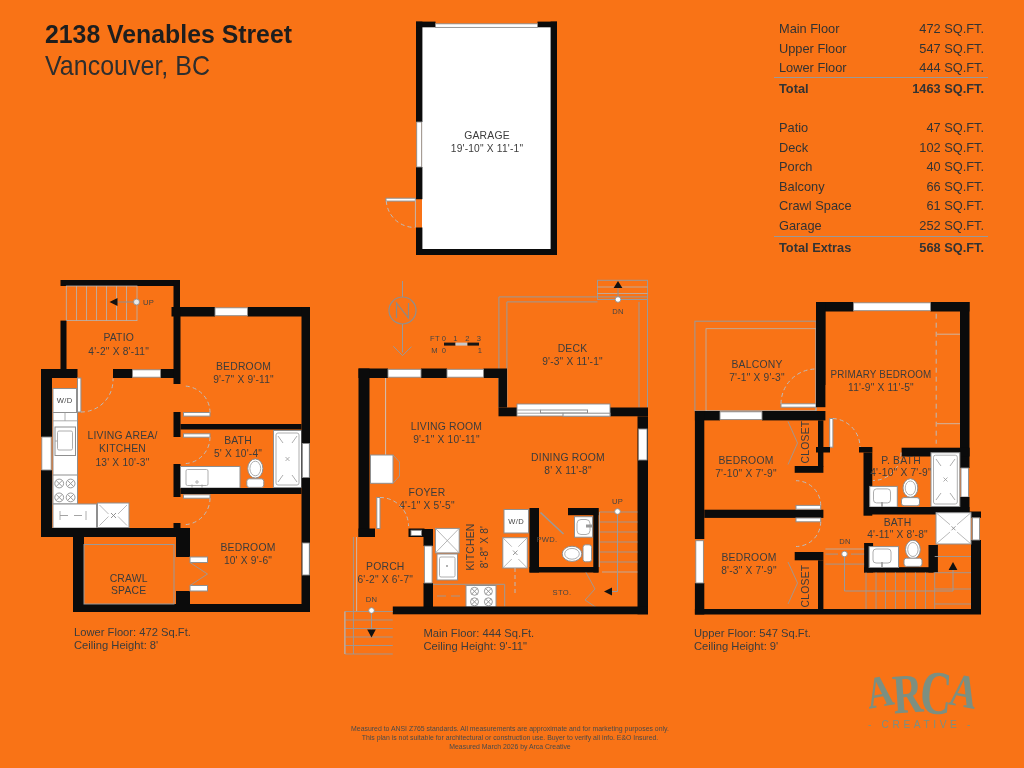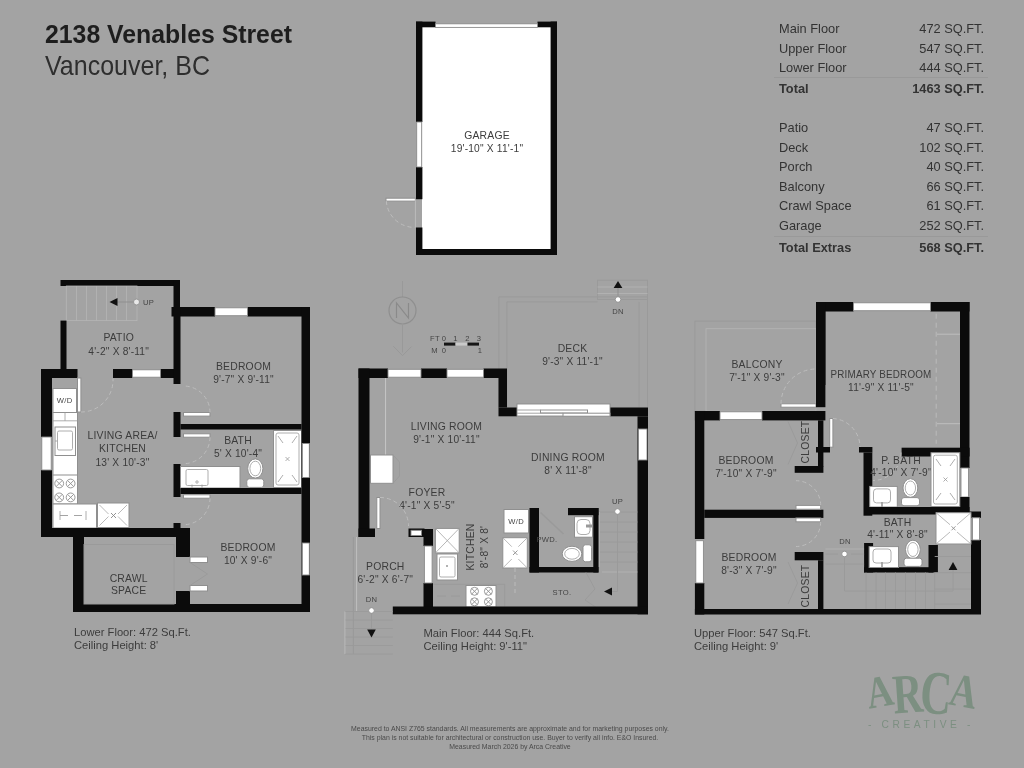--- a/index.html
+++ b/index.html
@@ -1,16 +1,16 @@
 <!DOCTYPE html>
 <html><head>
 <meta charset="utf-8">
 <style>
   html,body{margin:0;padding:0;background:#fff;}
-  #page{position:relative;width:1024px;height:768px;background:#a3a3a3;overflow:hidden;
+  #page{position:relative;width:1024px;height:768px;background:#f97316;overflow:hidden;
         font-family:"Liberation Sans", sans-serif;}
   svg text{font-family:"Liberation Sans", sans-serif;}
   .room{fill:#3c3c3c;font-size:10.4px;letter-spacing:.2px;text-anchor:middle;}
   .dim{fill:#3c3c3c;font-size:10.2px;letter-spacing:.2px;text-anchor:middle;}
   .tiny{fill:#444;font-size:7.6px;letter-spacing:.3px;text-anchor:middle;}
   .cap{fill:#3c3c3c;font-size:11.2px;}
   .wall{fill:#0b0b0b;}
   .thin{fill:none;stroke:#9a9a9a;stroke-width:1;}
   .thin2{fill:none;stroke:#b5b5b5;stroke-width:0.8;}
   .fix{fill:#fff;stroke:#8f8f8f;stroke-width:1;}

